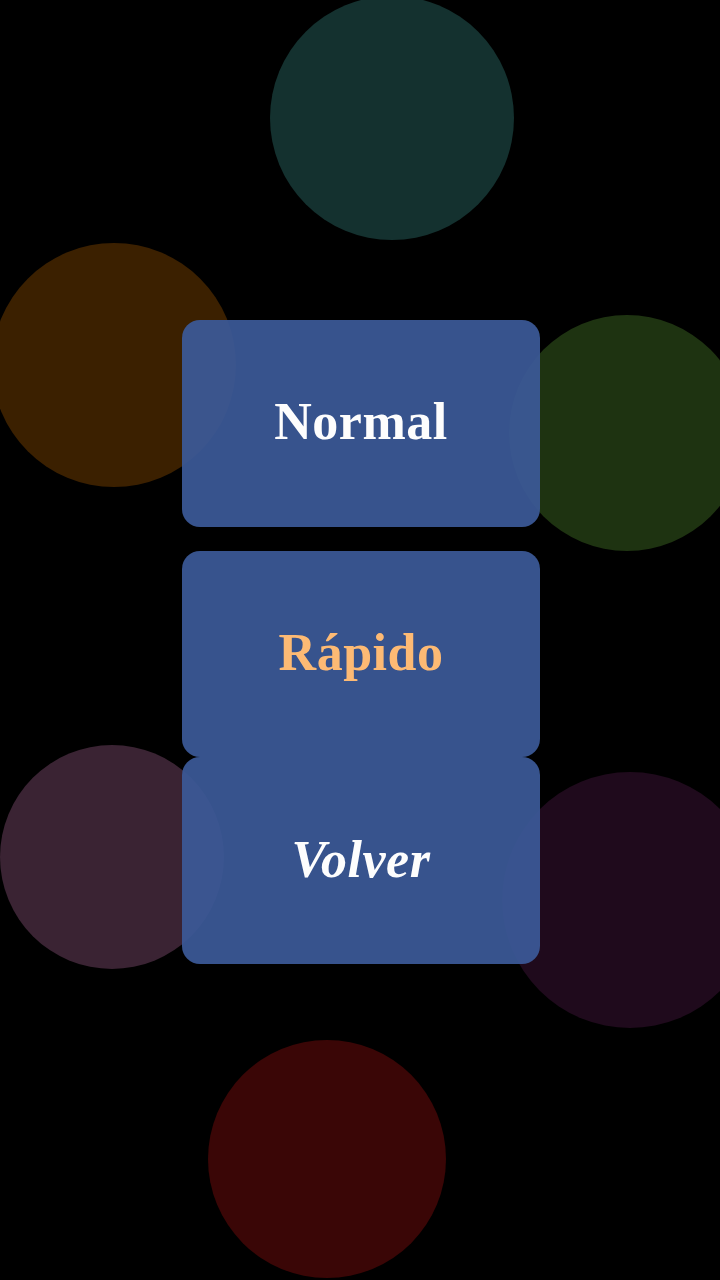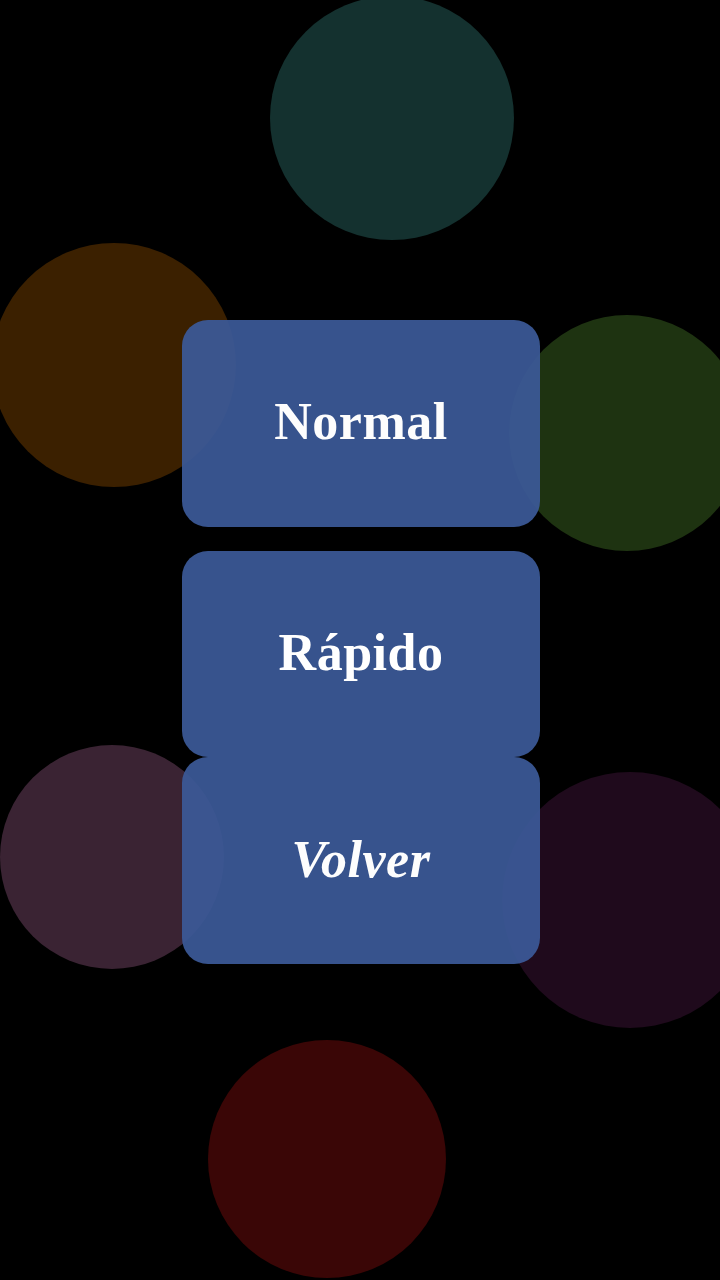--- a/index.html
+++ b/index.html
@@ -46,21 +46,21 @@
     flex-direction: column;
     justify-content: space-between;
   }
 
   .menu-button {
     position: relative;
     width: 358px;
     height: 213px;
     box-sizing: border-box;
     border: none;
-    border-radius: 26px;
+    border-radius: 18px;
     background-color: rgba(59, 89, 152, 0.93);
     color: #fdfdfd;
     font-family: "Liberation Serif", "DejaVu Serif", serif;
     font-weight: bold;
     font-size: 52px;
     line-height: 1;
     letter-spacing: 0.5px;
     display: flex;
     align-items: center;
     justify-content: center;
@@ -89,21 +89,21 @@
     <div class="bg-circle" style="left: 502px; top: 772px; width: 256px; height: 256px; background-color: rgb(31, 10, 28);"></div>
     <div class="bg-circle" style="left: 208px; top: 1040px; width: 238px; height: 238px; background-color: rgb(58, 6, 6);"></div>
   </div>
 
   <div class="menu-stack">
 
     <button class="menu-button" style="color: rgb(253, 253, 253);">
       <span class="btn-label">Normal</span>
     </button>
 
-    <button class="menu-button" style="color: #ffffff; margin-top: 24px;">
+    <button class="menu-button" style="color: #fdba74; margin-top: 24px;">
       <span class="btn-label">Rápido</span>
     </button>
 
     <button class="menu-button" style="color: rgb(253, 253, 253); font-style: italic;">
       <span class="btn-label">Volver</span>
     </button>
 
   </div>
 </div>
 

